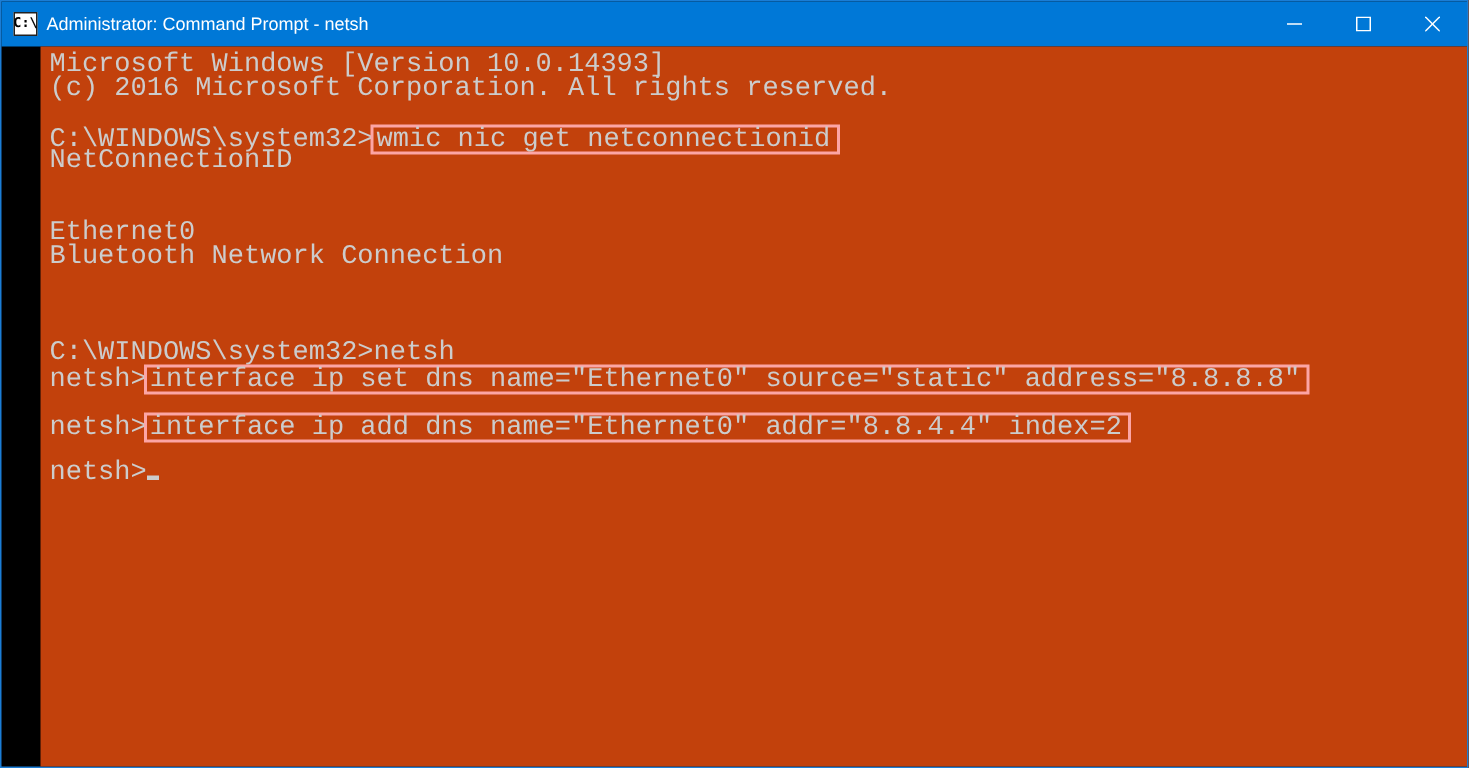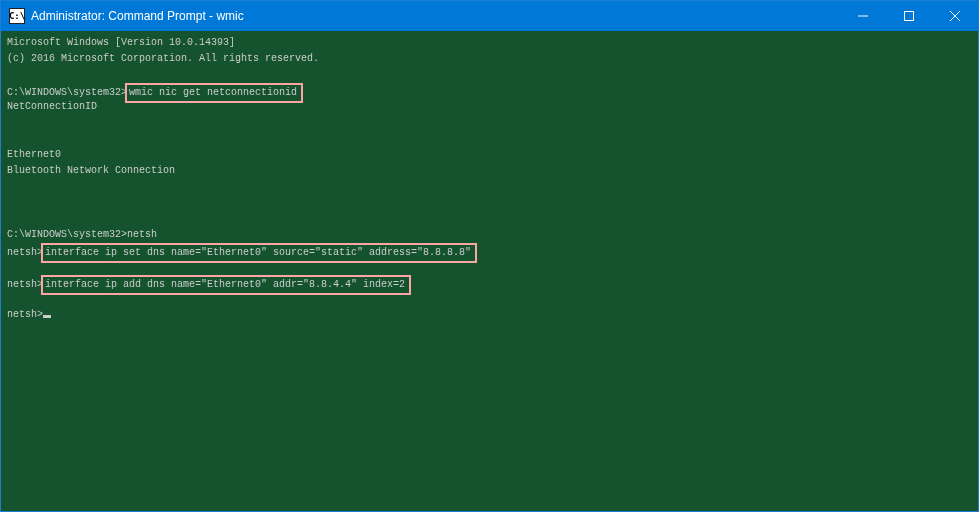--- a/index.html
+++ b/index.html
@@ -50,28 +50,29 @@
     width: 46px;
     height: 30px;
     display: flex;
     align-items: center;
     justify-content: center;
     color: #fff;
   }
   .winbtn svg { display: block; }
   .terminal {
     flex: 1;
-    background: #14532d;
+    background: #c2410c;
     color: #ccc;
-    font-size: 10px;
+    font-size: 18px;
     line-height: 16px;
     padding: 4px 6px;
     white-space: pre;
     font-family: Consolas, 'Courier New', monospace;
     overflow: hidden;
+    margin-left: 26px;
   }
   .terminal .line { display: block; height: 16px; }
   .hl {
     border: 2px solid #fca5a5;
     padding: 0 4px 0 2px;
     margin-left: -2px;
     display: inline-block;
   }
   .cursor {
     display: inline-block;
@@ -80,21 +81,21 @@
     background: #ccc;
     vertical-align: -1px;
   }
 </style>
 </head>
 <body>
 
 <div class="window">
   <div class="titlebar">
     <div class="app-icon">C:\</div>
-    <div class="title-text">Administrator: Command Prompt - wmic</div>
+    <div class="title-text">Administrator: Command Prompt - netsh</div>
     <div class="winbtn">
       <svg width="10" height="10" viewBox="0 0 10 10">
           <line x1="0" y1="5" x2="10" y2="5" stroke="#fff" stroke-width="1"></line>
         </svg>
     </div>
     <div class="winbtn">
       <svg width="10" height="10" viewBox="0 0 10 10">
           <rect x="0.5" y="0.5" width="9" height="9" fill="none" stroke="#fff" stroke-width="1"></rect>
         </svg>
     </div>

